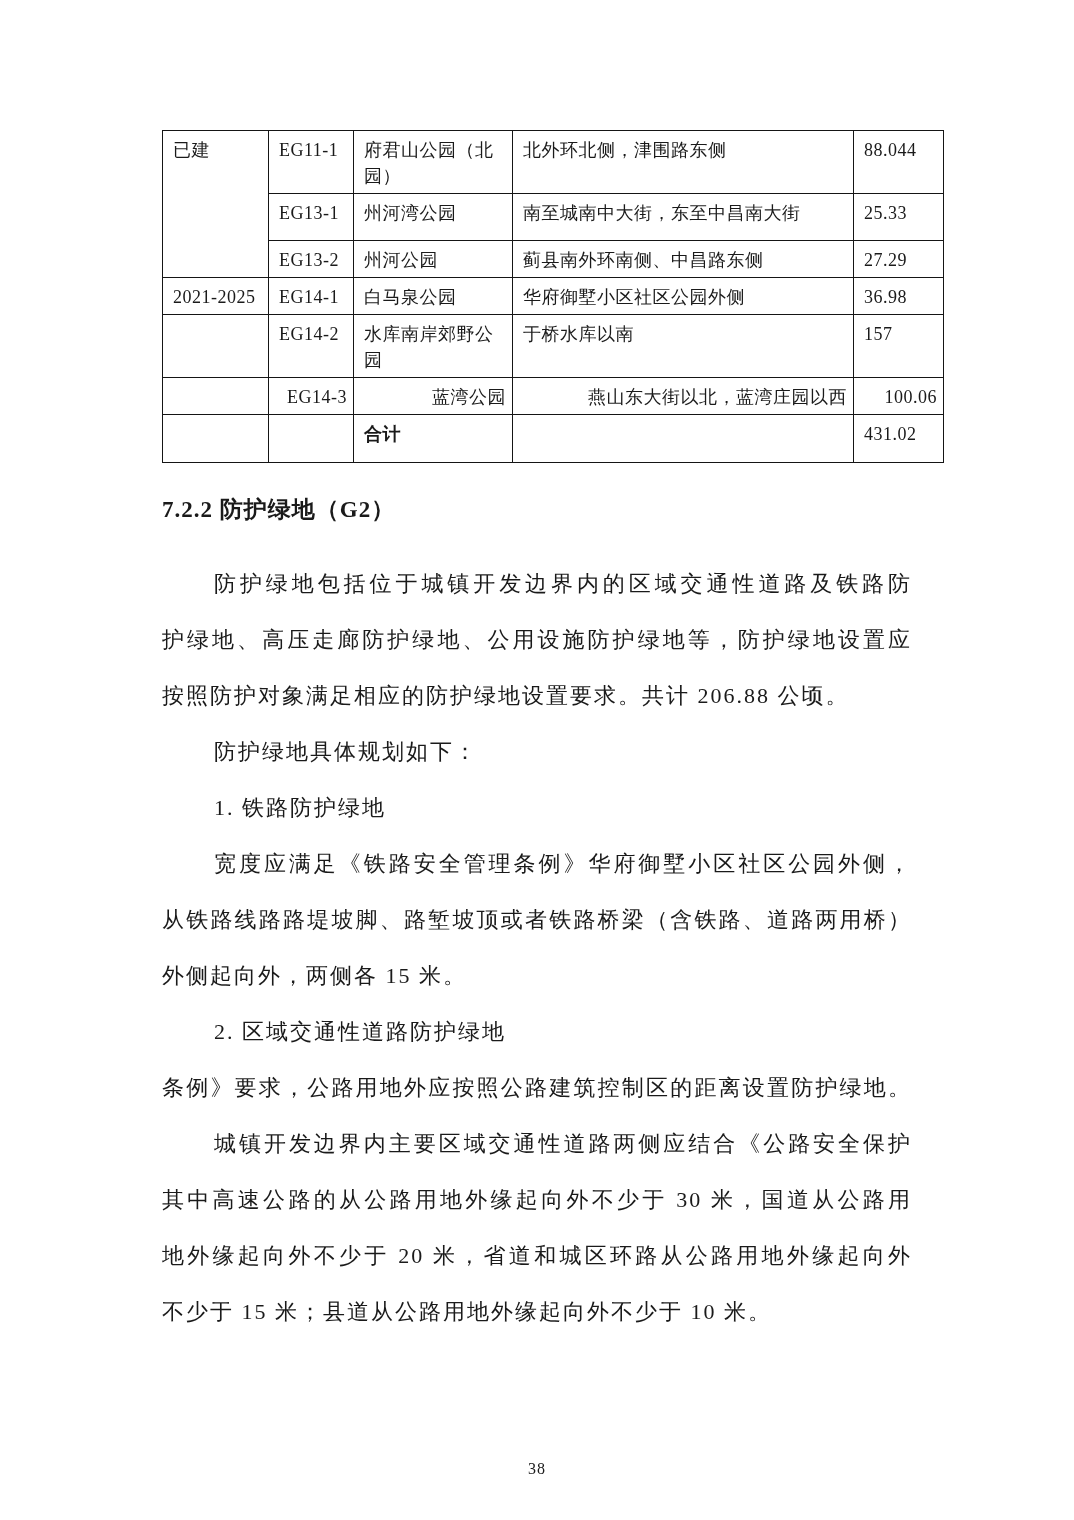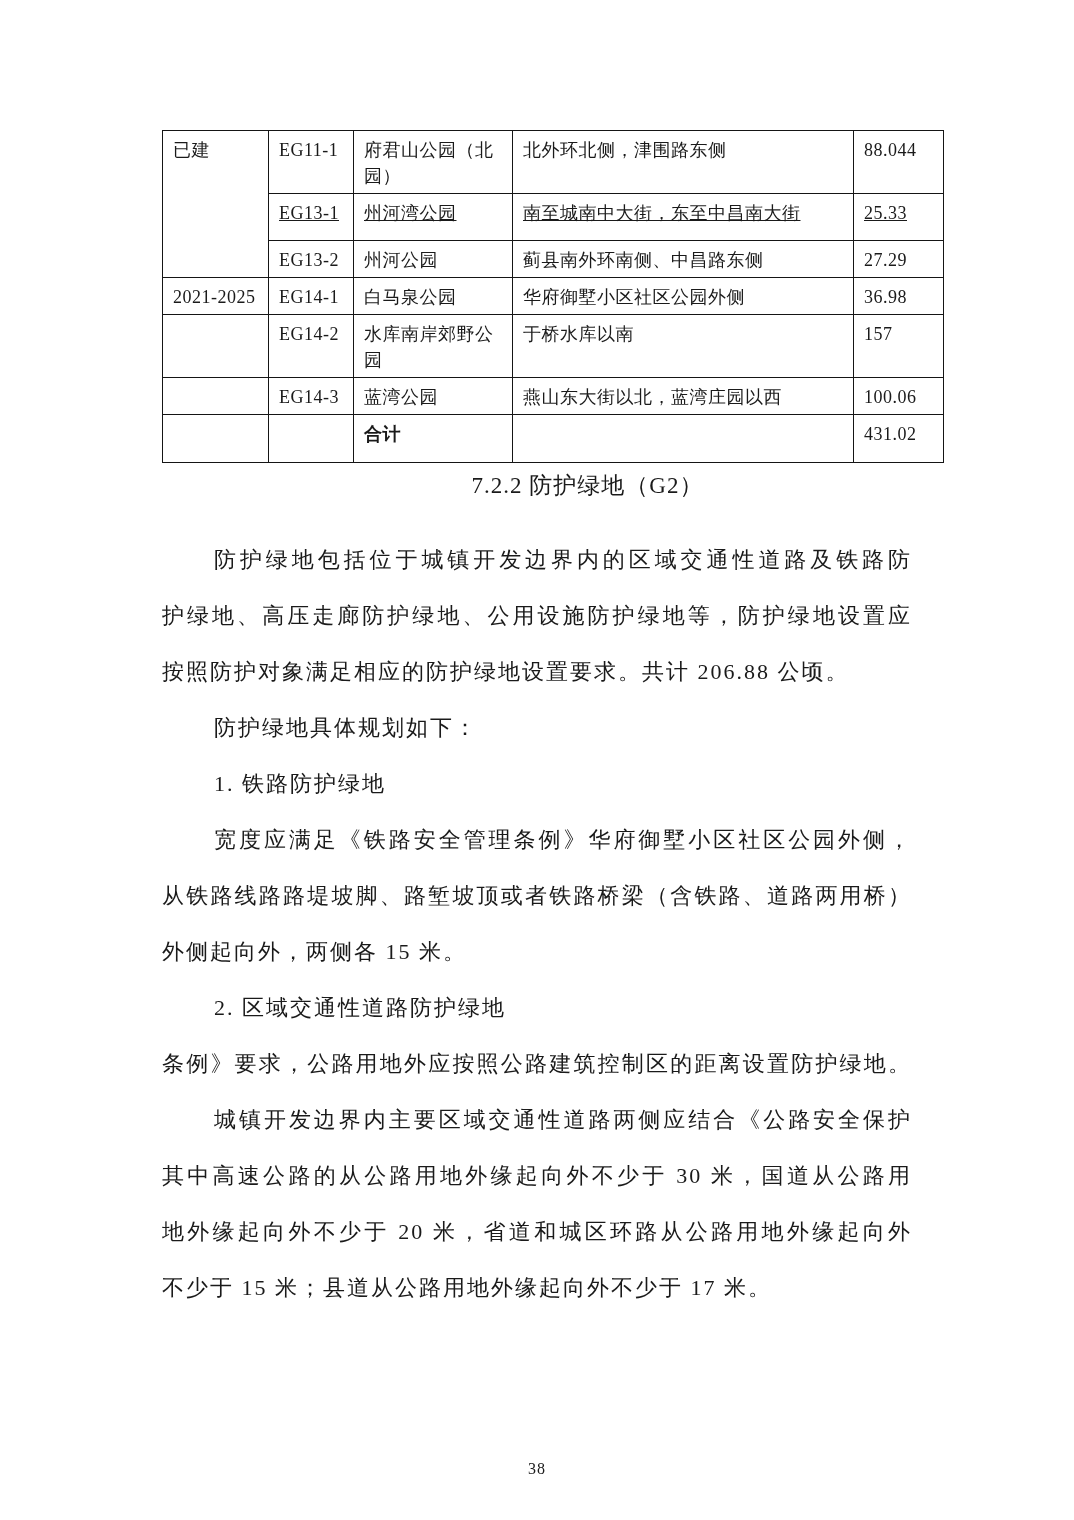--- a/index.html
+++ b/index.html
@@ -29,35 +29,34 @@
     padding: 6px 6px 4px 10px;
     overflow: hidden;
     word-break: break-all;
   }
   col.c-period { width: 106px; }
   col.c-code   { width: 85px;  }
   col.c-name   { width: 159px; }
   col.c-loc    { width: 341px; }
   col.c-area   { width: 90px;  }
   tr.r0 { height: 55px; }
-  tr.r1 { height: 47px; text-decoration: underline; }
+  tr.r1 { height: 47px; }
   tr.r2 { height: 36px; }
   tr.r3 { height: 37px; }
   tr.r4 { height: 55px; }
-  tr.r5 { height: 32px; }
+  tr.r5 { height: 32px; text-align: right; }
   tr.r6 { height: 48px; }
   td.bold { font-weight: bold; }
   
   .heading {
-    margin-top: 8px;
+    margin-top: 32px;
     font-size: 23px;
     line-height: 30px;
-    font-weight: normal;
+    font-weight: bold;
     letter-spacing: 1px;
-    text-align: center;
   }
   .body { margin-top: 31px; width: 750px; }
   .line {
     height: 56px;
     line-height: 56px;
     font-size: 22px;
     letter-spacing: 2px;
     white-space: nowrap;
   }
   .line.fill {
@@ -150,18 +149,18 @@
     <div class="line indent">防护绿地具体规划如下：</div>
     <div class="line indent">1. 铁路防护绿地</div>
     <div class="line indent fill">宽度应满足《铁路安全管理条例》华府御墅小区社区公园外侧，</div>
     <div class="line fill">从铁路线路路堤坡脚、路堑坡顶或者铁路桥梁（含铁路、道路两用桥）</div>
     <div class="line">外侧起向外，两侧各 15 米。</div>
     <div class="line indent">2. 区域交通性道路防护绿地</div>
     <div class="line fill">条例》要求，公路用地外应按照公路建筑控制区的距离设置防护绿地。</div>
     <div class="line indent fill">城镇开发边界内主要区域交通性道路两侧应结合《公路安全保护</div>
     <div class="line fill">其中高速公路的从公路用地外缘起向外不少于 30 米，国道从公路用</div>
     <div class="line fill">地外缘起向外不少于 20 米，省道和城区环路从公路用地外缘起向外</div>
-    <div class="line">不少于 15 米；县道从公路用地外缘起向外不少于 17 米。</div>
+    <div class="line">不少于 15 米；县道从公路用地外缘起向外不少于 10 米。</div>
   </div>
 
   <div class="footer">38</div>
 
 </div>
 
 </body></html>

